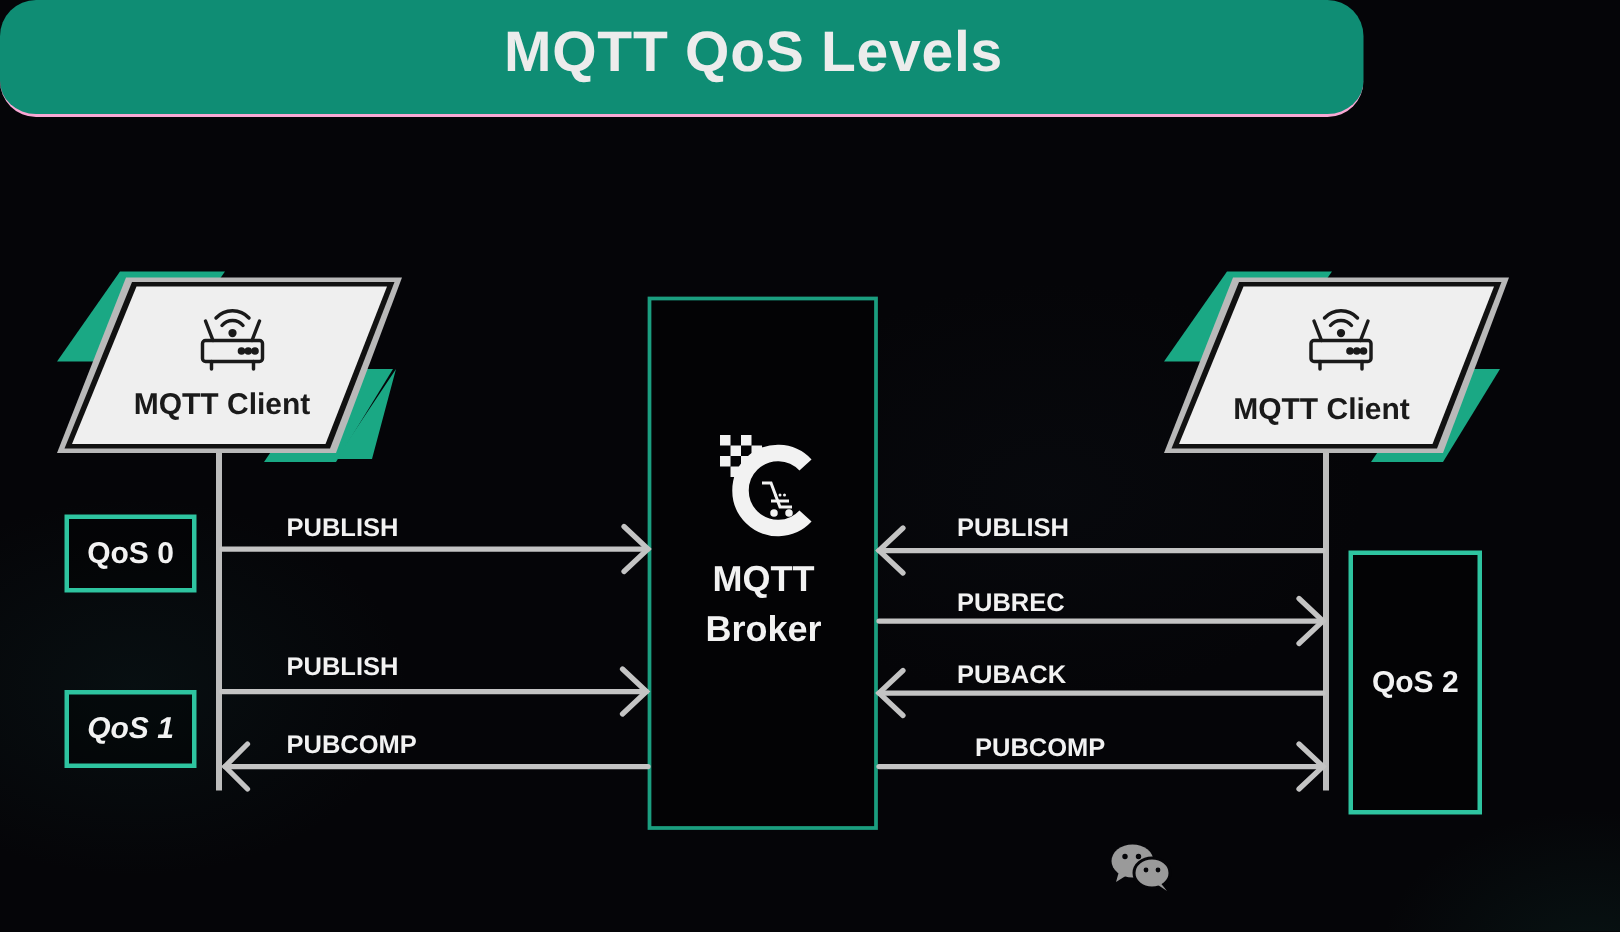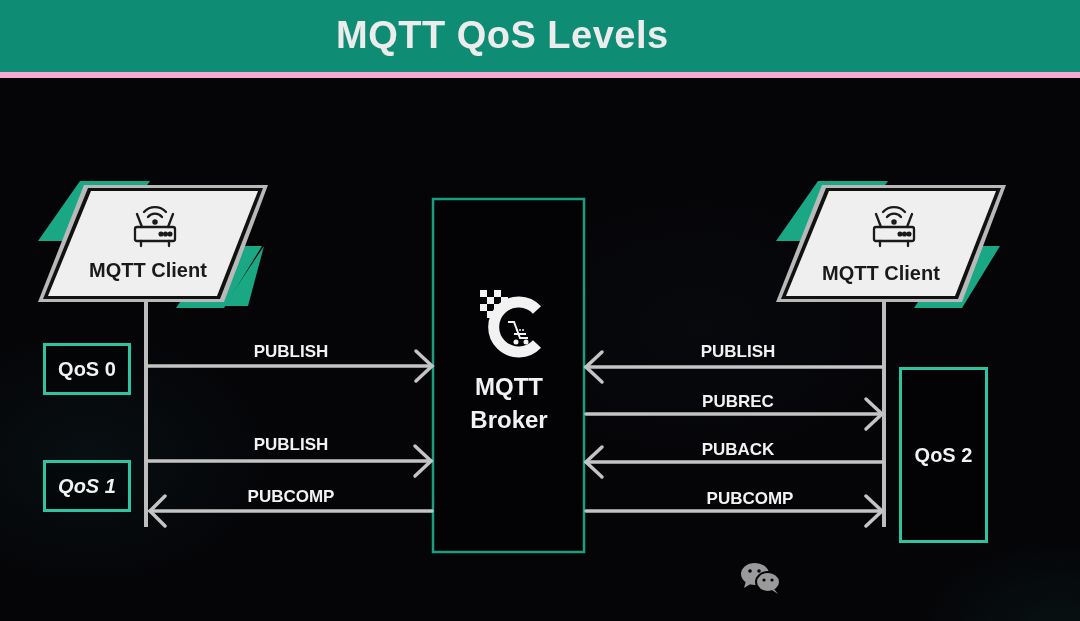--- a/index.html
+++ b/index.html
@@ -10,34 +10,35 @@
       position: relative;
     }
     .bg-glow {
       position: absolute; left: 0; top: 78px; width: 1080px; height: 543px;
       background:
         radial-gradient(ellipse 260px 180px at 90px 380px, rgba(20,60,60,0.18), transparent 70%),
         radial-gradient(ellipse 200px 140px at 1060px 560px, rgba(20,80,70,0.18), transparent 70%),
         radial-gradient(ellipse 300px 200px at 700px 250px, rgba(20,30,40,0.15), transparent 70%);
     }
     .header {
-      position: absolute; left: 0; top: 0; width: 1080px; height: 78px;
+      position: absolute; left: 0; top: 0; width: 909px; height: 78px;
       background: #0f8d74;
-      border-bottom: 6px solid #f9a8d4;
+      border-bottom: 2px solid #f9a8d4;
       box-sizing: border-box;
+      border-radius: 24px;
     }
     .header-title {
       position: absolute; left: 336px; top: 14px;
       font-size: 38px; font-weight: bold; color: #ececec;
       letter-spacing: 0.5px;
     }
     svg.diagram { position: absolute; left: 0; top: 0; }
     .lbl {
       position: absolute; color: #f2f2f2; font-weight: bold;
-      font-size: 17px; text-align: center; white-space: nowrap;
+      font-size: 17px; white-space: nowrap;
     }
     .client-label {
       position: absolute; font-weight: bold; font-size: 20px; color: #1a1a1a;
       text-align: center; white-space: nowrap;
     }
     .qos-box {
       position: absolute; border: 3px solid #2ec4a0; box-sizing: border-box;
       color: #f2f2f2; font-weight: bold; font-size: 20px;
       display: flex; align-items: center; justify-content: center;
       background: rgba(0,0,0,0.3);

